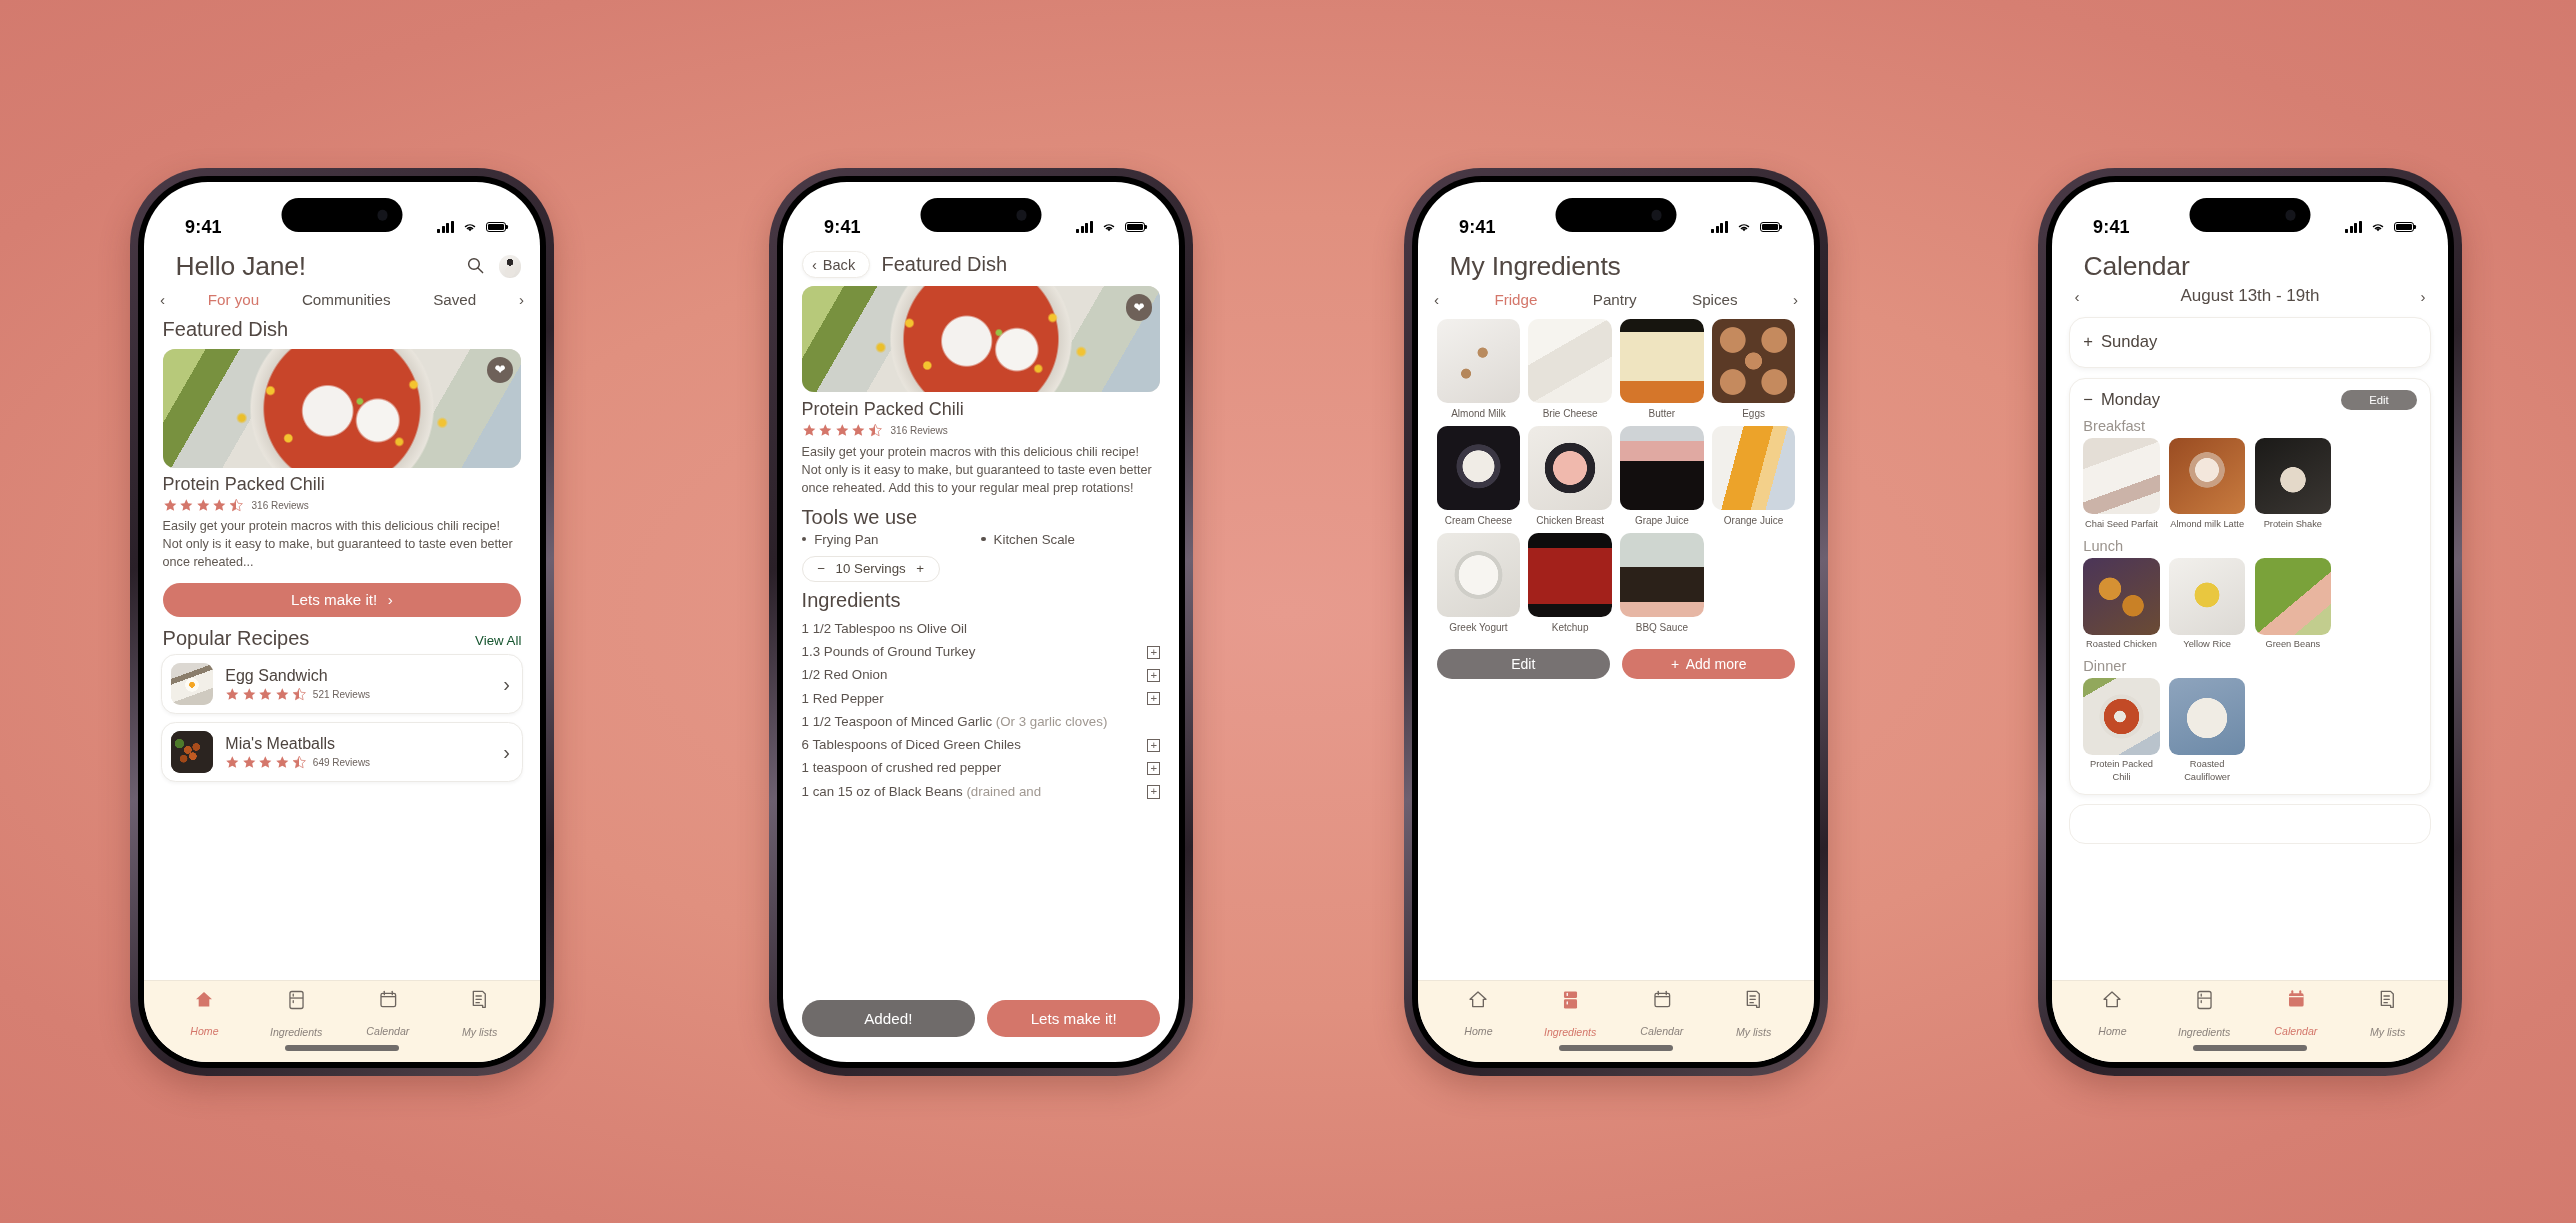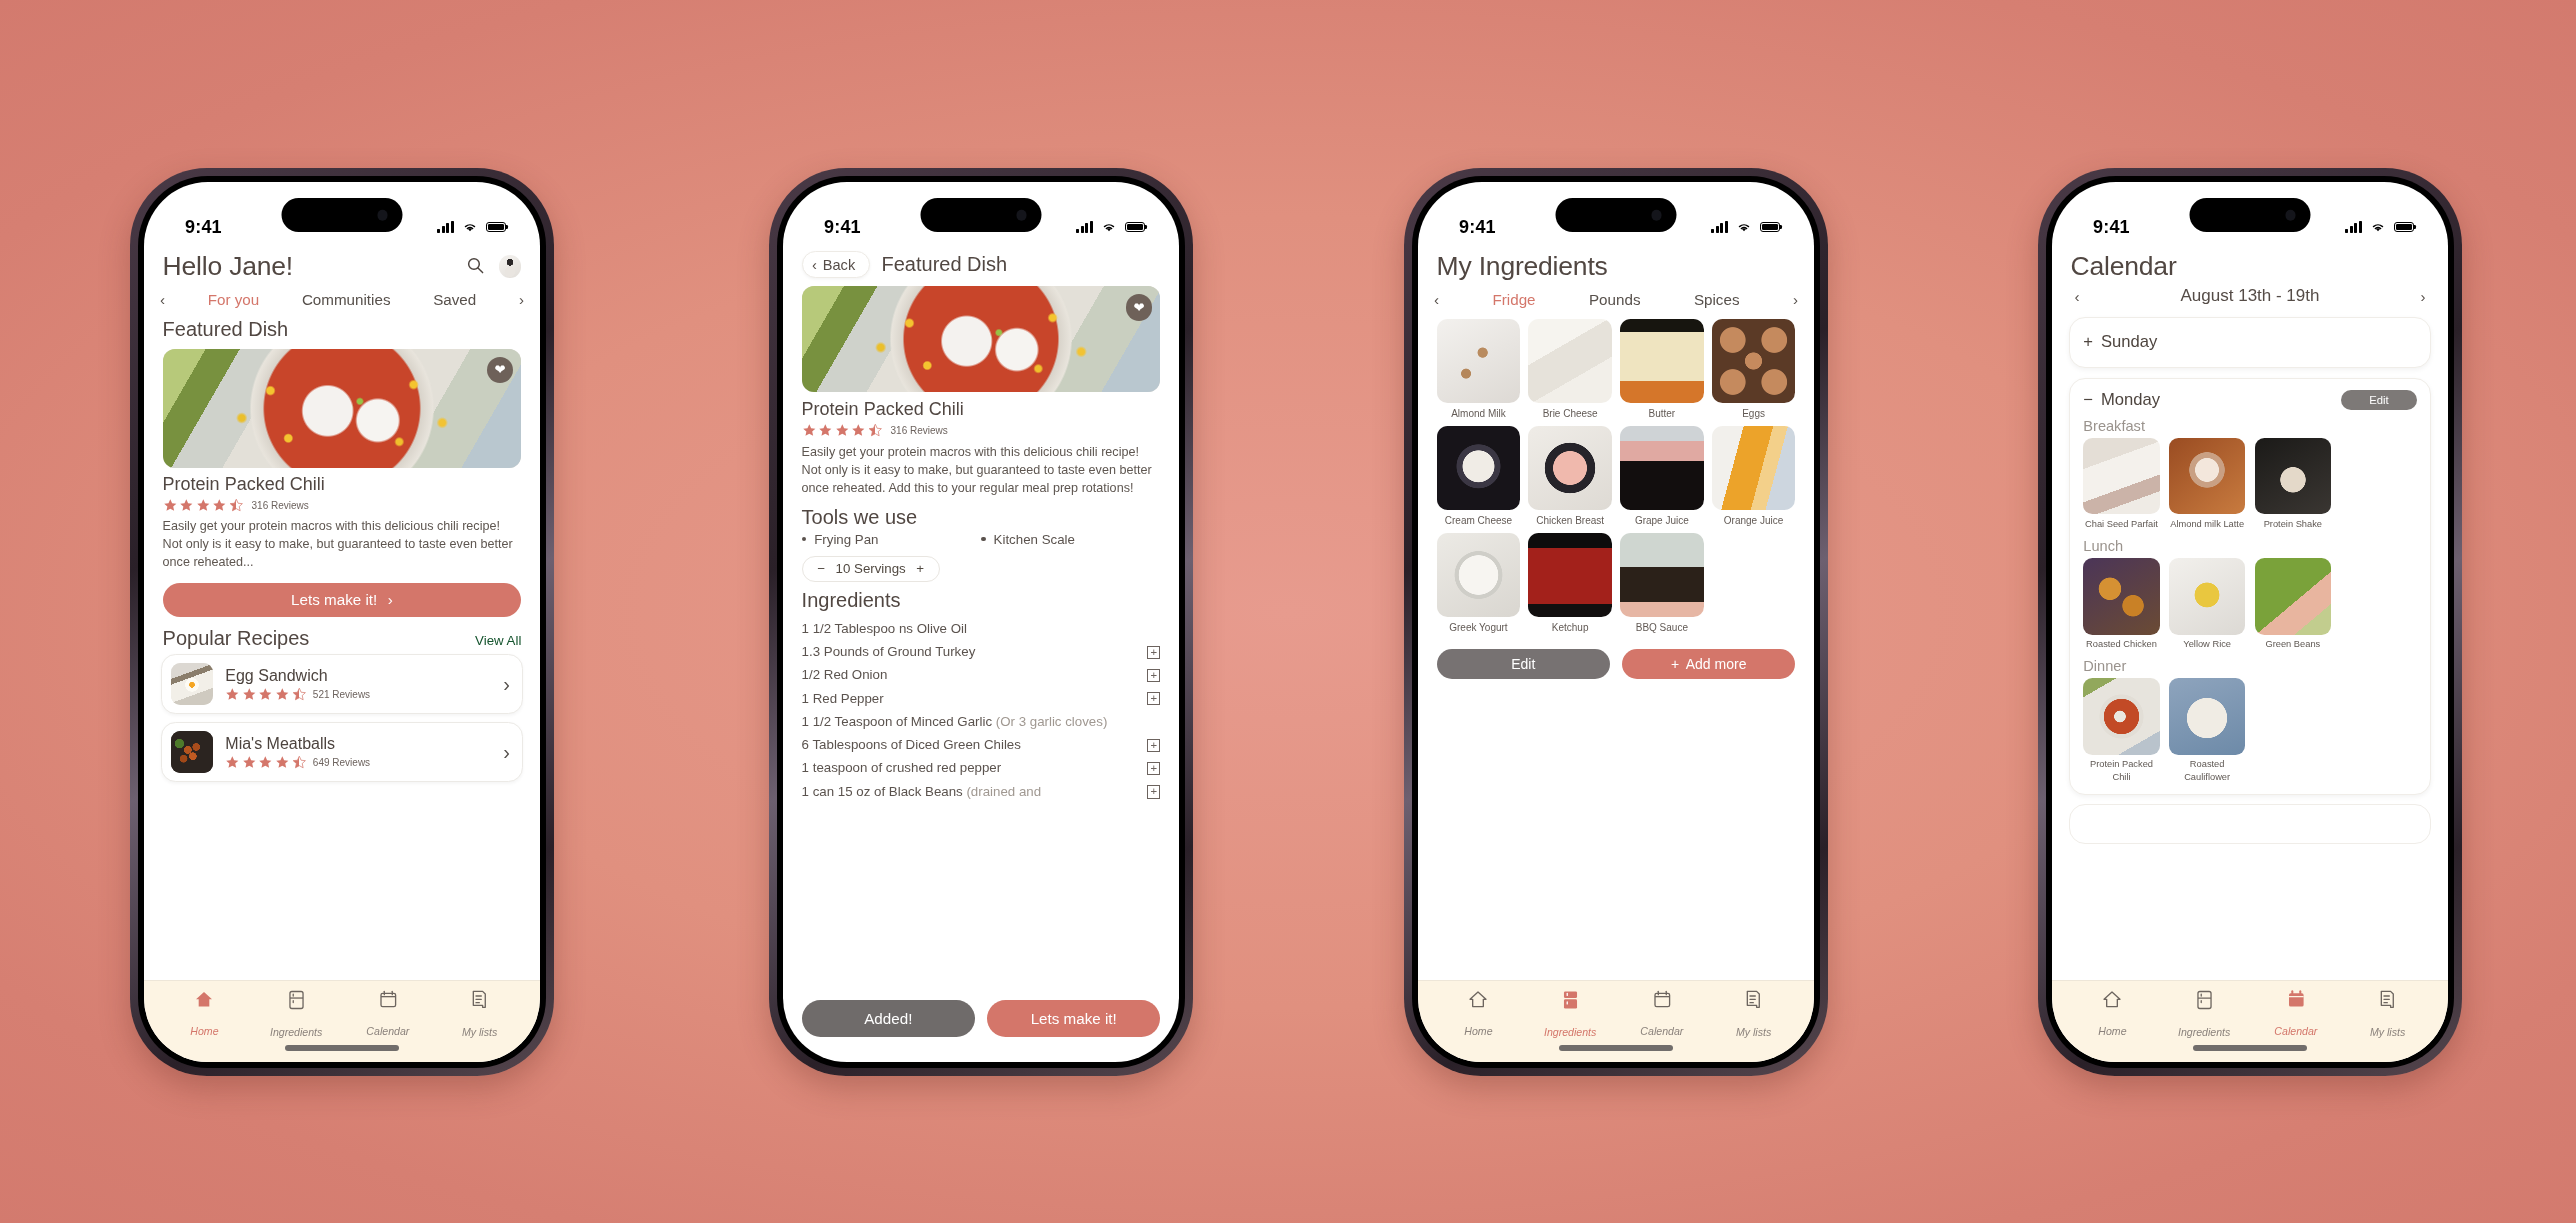--- a/index.html
+++ b/index.html
@@ -53,21 +53,21 @@
   .notch {
     position:absolute; left:50%; transform:translateX(-50%); top:16px;
     width:121px; height:34px; border-radius:20px; background:#000; z-index:40;
   }
   .notch:after { content:""; position:absolute; right:14.6px; top:50%; transform:translateY(-50%); width:10.6px; height:10.6px; border-radius:50%; background:#14151b; }
 
   .body-area { flex:1 1 auto; position:relative; overflow:hidden; display:flex; flex-direction:column; }
   .pad { padding:0 18.6px; }
 
   
-  .h1 { font-size:26.5px; color:#514742; font-weight:normal; letter-spacing:-0.2px; }
+  .h1 { font-size:26.5px; color:#514742; font-weight:normal; letter-spacing:-0.2px;margin-left:13px; }
   .h2 { font-size:20px; color:#514742; }
   .h3 { font-size:18px; color:#514742; }
   .tiny { font-size:10px; color:#6d635e; }
 
   
   .tabrow { display:flex; align-items:center; justify-content:space-between; padding:0 16px; margin-top:9.3px; }
   .tabrow .tab { font-size:15.2px; color:#57504b; }
   .tabrow .tab.active { color:#d4766a; }
   .chev { font-size:15.2px; color:#57504b; }
 
@@ -608,21 +608,21 @@
       </div>
 
       <div class="body-area">
         <div class="pad" style="padding-top:4px;">
           <div class="h1">My Ingredients</div>
         </div>
 
         <div class="tabrow">
           <span class="chev">‹</span>
           <span class="tab active">Fridge</span>
-          <span class="tab">Pounds</span>
+          <span class="tab">Pantry</span>
           <span class="tab">Spices</span>
           <span class="chev">›</span>
         </div>
 
         <div class="ingrid">
           <div class="incell">
                 <div class="inthumb">
                   <div class="sw sw-almondmilk"></div>
                 </div>
                 <div class="inlabel">Almond Milk</div>

